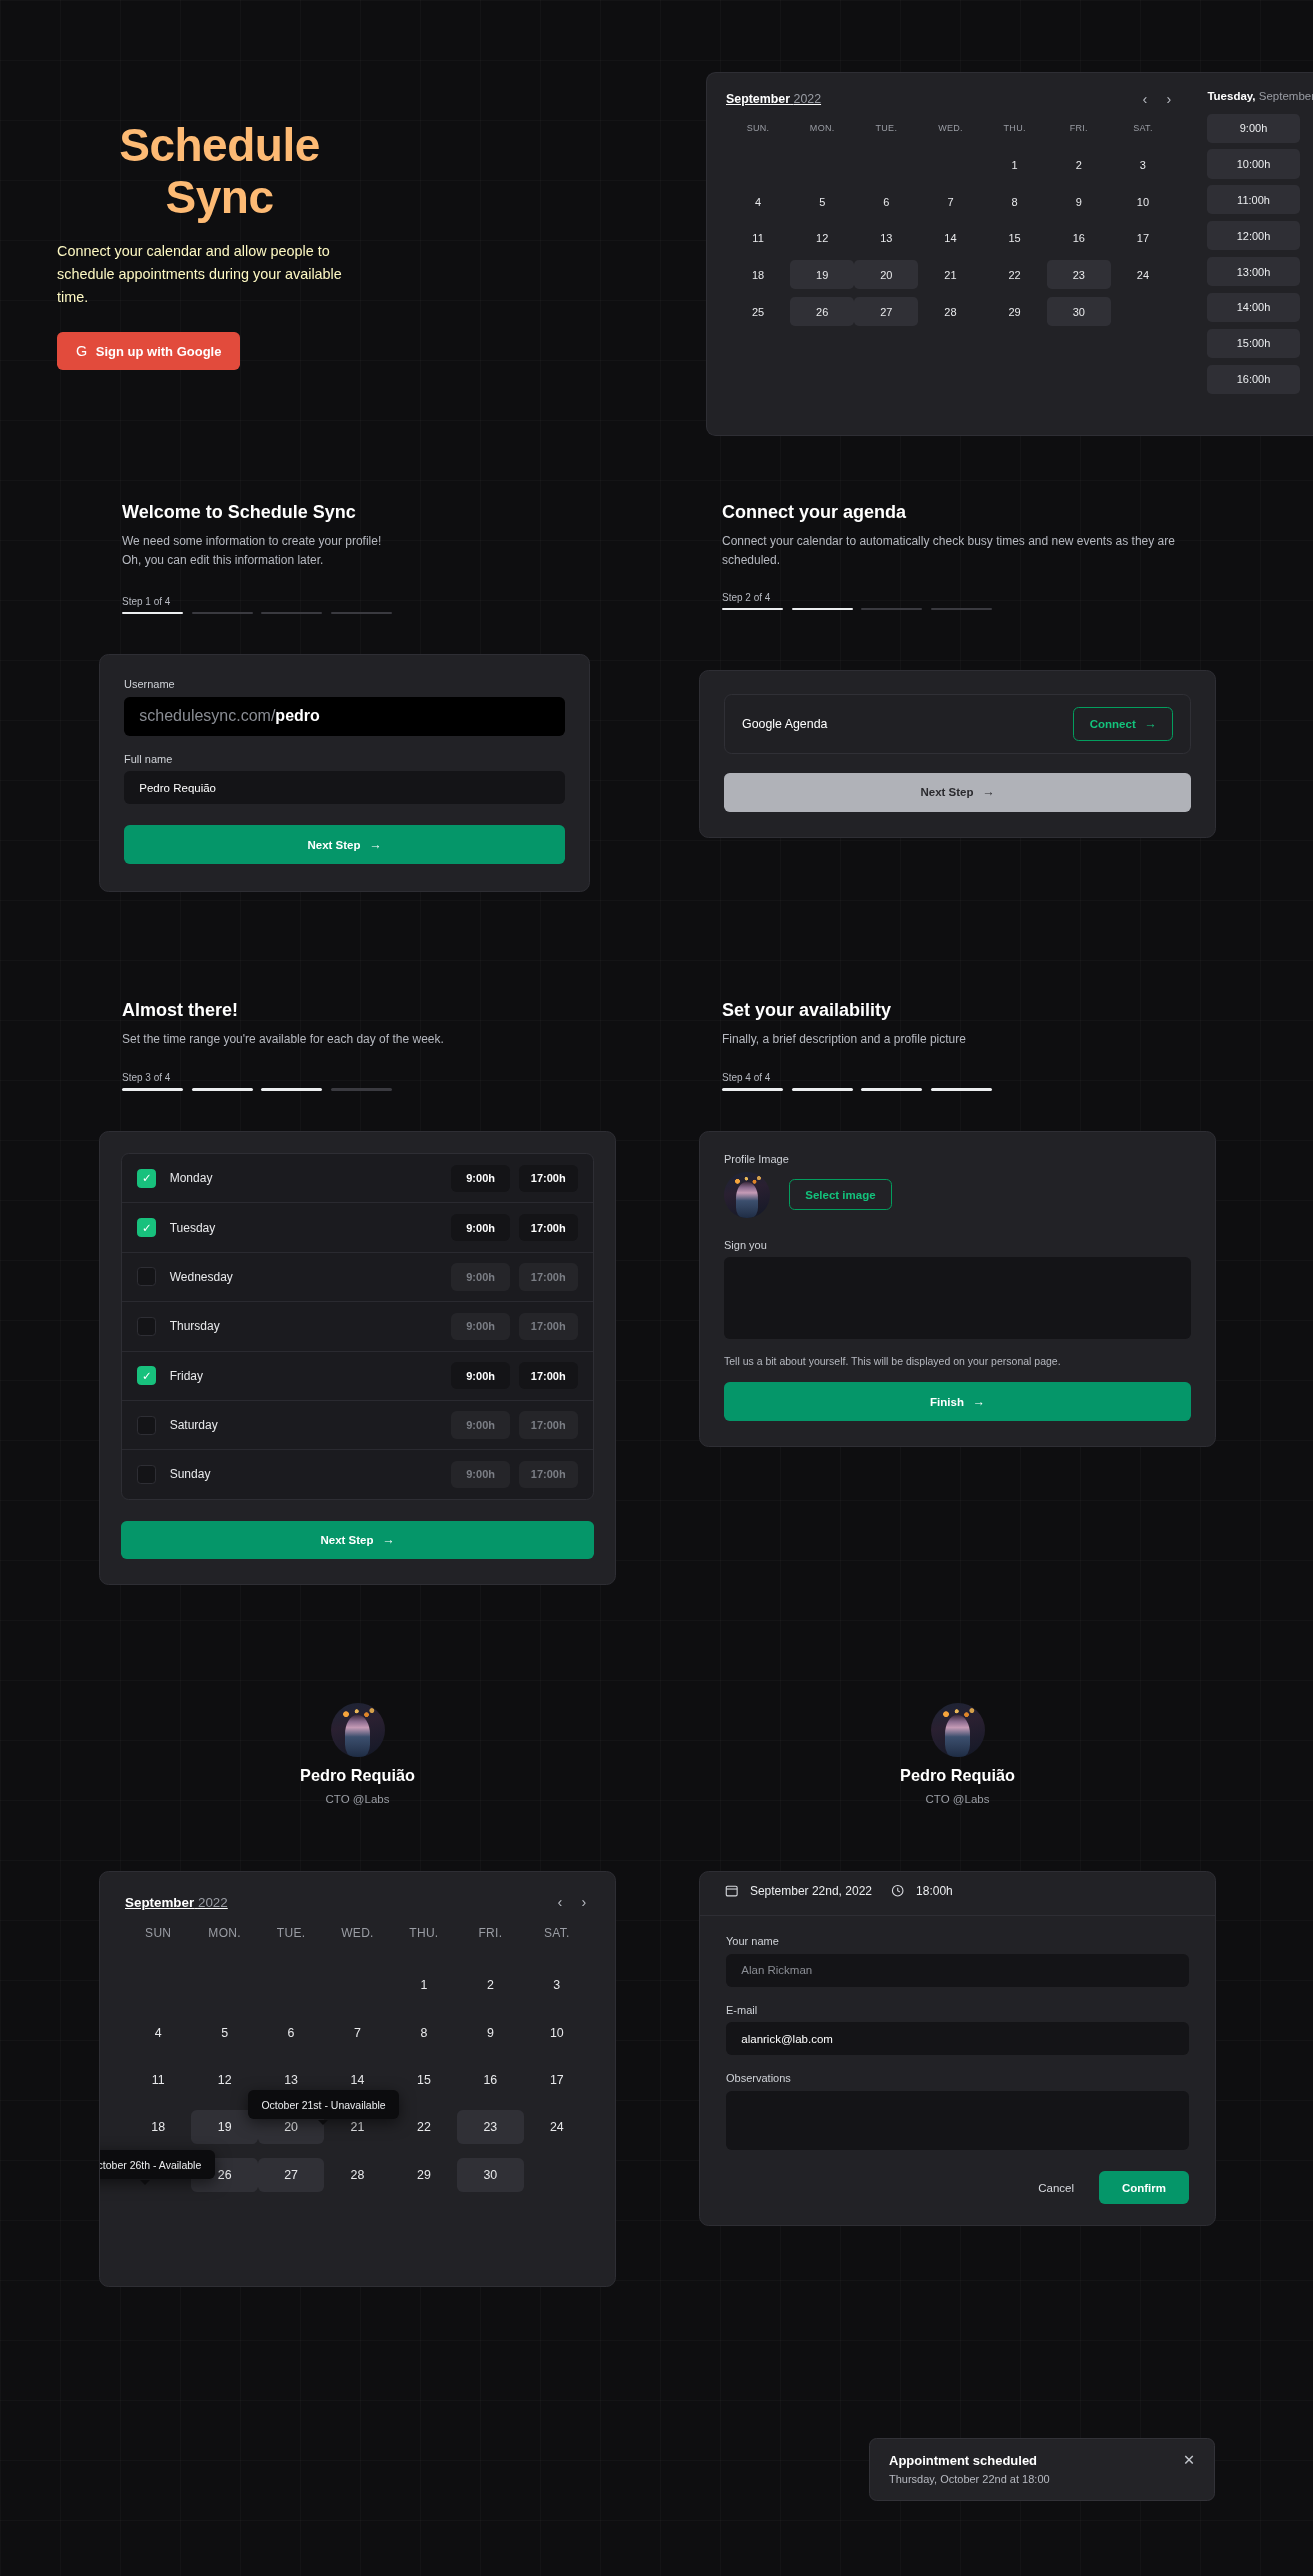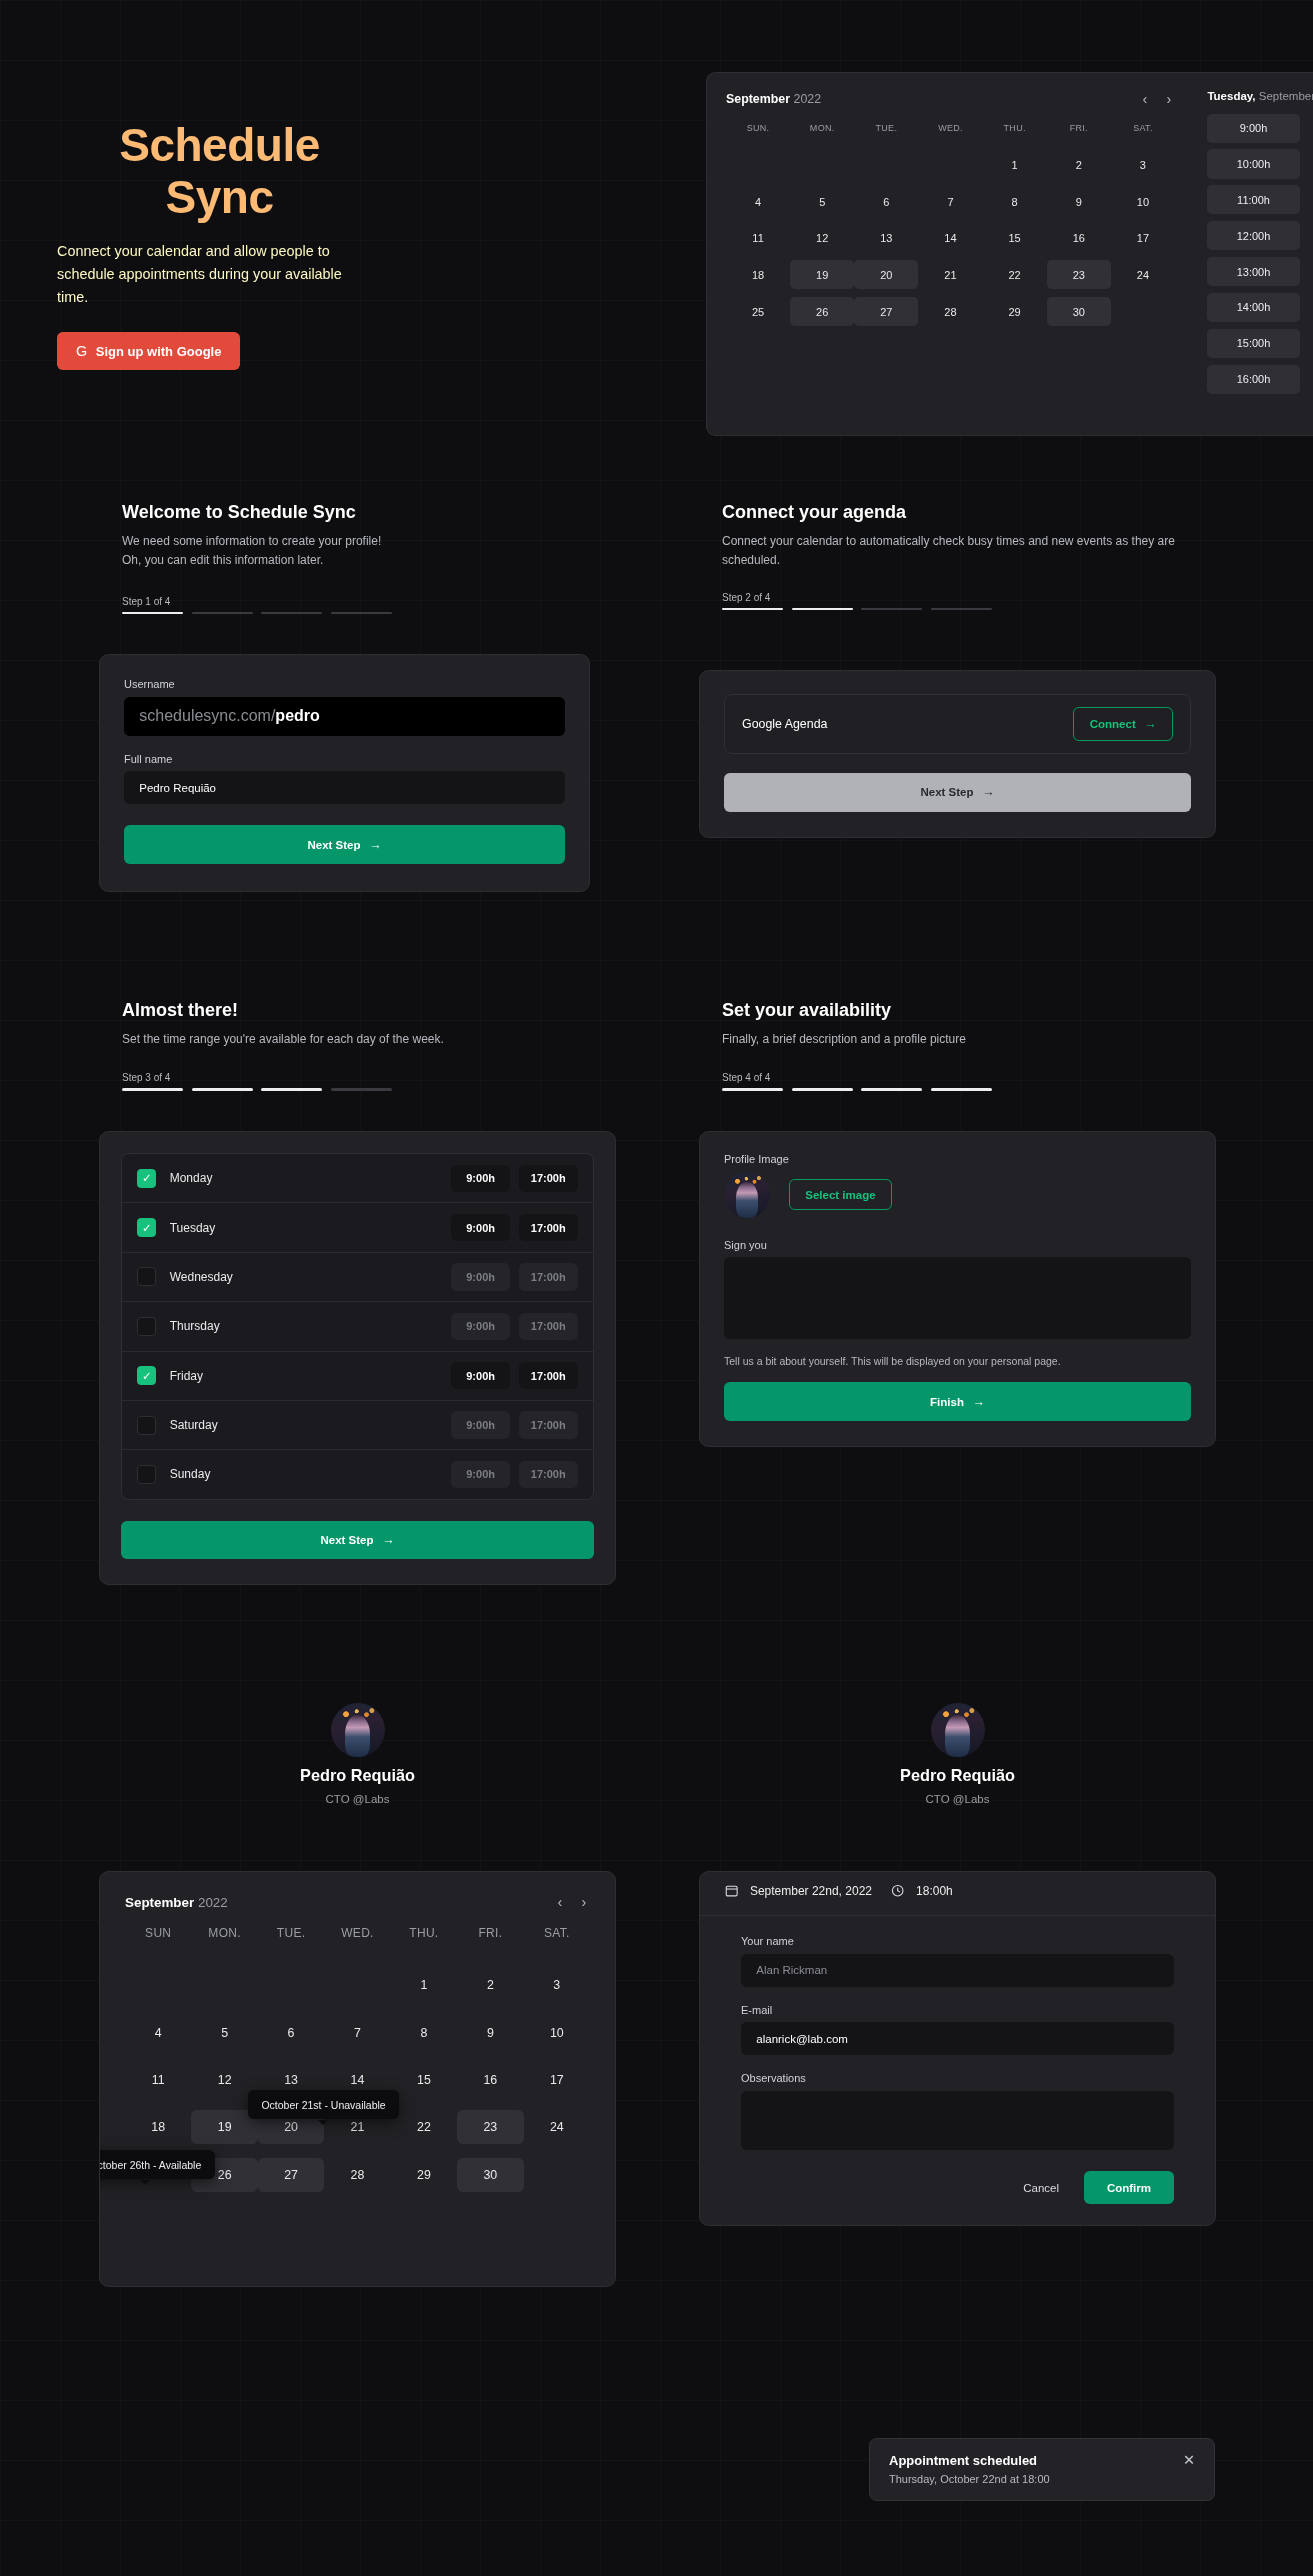--- a/index.html
+++ b/index.html
@@ -48,21 +48,21 @@
   
   .panel{
     background:#222226;
     border:1px solid #2e2e34;
     border-radius:9.6px;
   }
 
   
   .cal{ padding:17px 19px 19px; }
   .cal-head{ display:flex; align-items:center; justify-content:space-between; margin-bottom:15.3px;}
-  .cal-month{ font-size:12.4px; }
+  .cal-month{ font-size:12.4px;text-decoration:underline; }
   .cal-month b{ font-weight:bold; color:#fff; }
   .cal-month span{ color:#9a9da4; font-weight:normal; }
   .cal-nav{ display:flex; gap:11.5px; }
   .cal-nav button{
     background:none; border:none; color:#b8bbc2; font-size:14.4px;
     cursor:pointer; line-height:1; padding:1.9px 3.8px;
     font-family:"Liberation Sans", sans-serif;
   }
   .cal-grid{ display:grid; grid-template-columns:repeat(7,1fr); }
   .cal-dow{
@@ -558,21 +558,21 @@
         <svg viewBox="0 0 16 16" width="13.4" height="13.4" fill="none" stroke="#d9dbe0" stroke-width="1.3">
           <circle cx="8" cy="8" r="6.3"></circle>
             <path d="M8 4.4V8l2.6 1.6"></path>
         </svg>
       </span>
       <span>18:00h</span>
     </div>
   </div>
   <div class="divider"></div>
 
-  <div style="padding:19px 41px 0;">
+  <div style="padding:19px 26px 0;">
     <label class="field-label">Your name</label>
     <input class="field" placeholder="Alan Rickman" style="">
 
     <label class="field-label" style="margin-top:17px;">E-mail</label>
     <input class="field" value="alanrick@lab.com" style="">
 
     <label class="field-label" style="margin-top:17px;">Observations</label>
     <textarea class="textarea" style="height: 59px;"></textarea>
 
     <div style="display:flex; justify-content:flex-end; align-items:center; gap:11.5px; margin-top:17px;">

